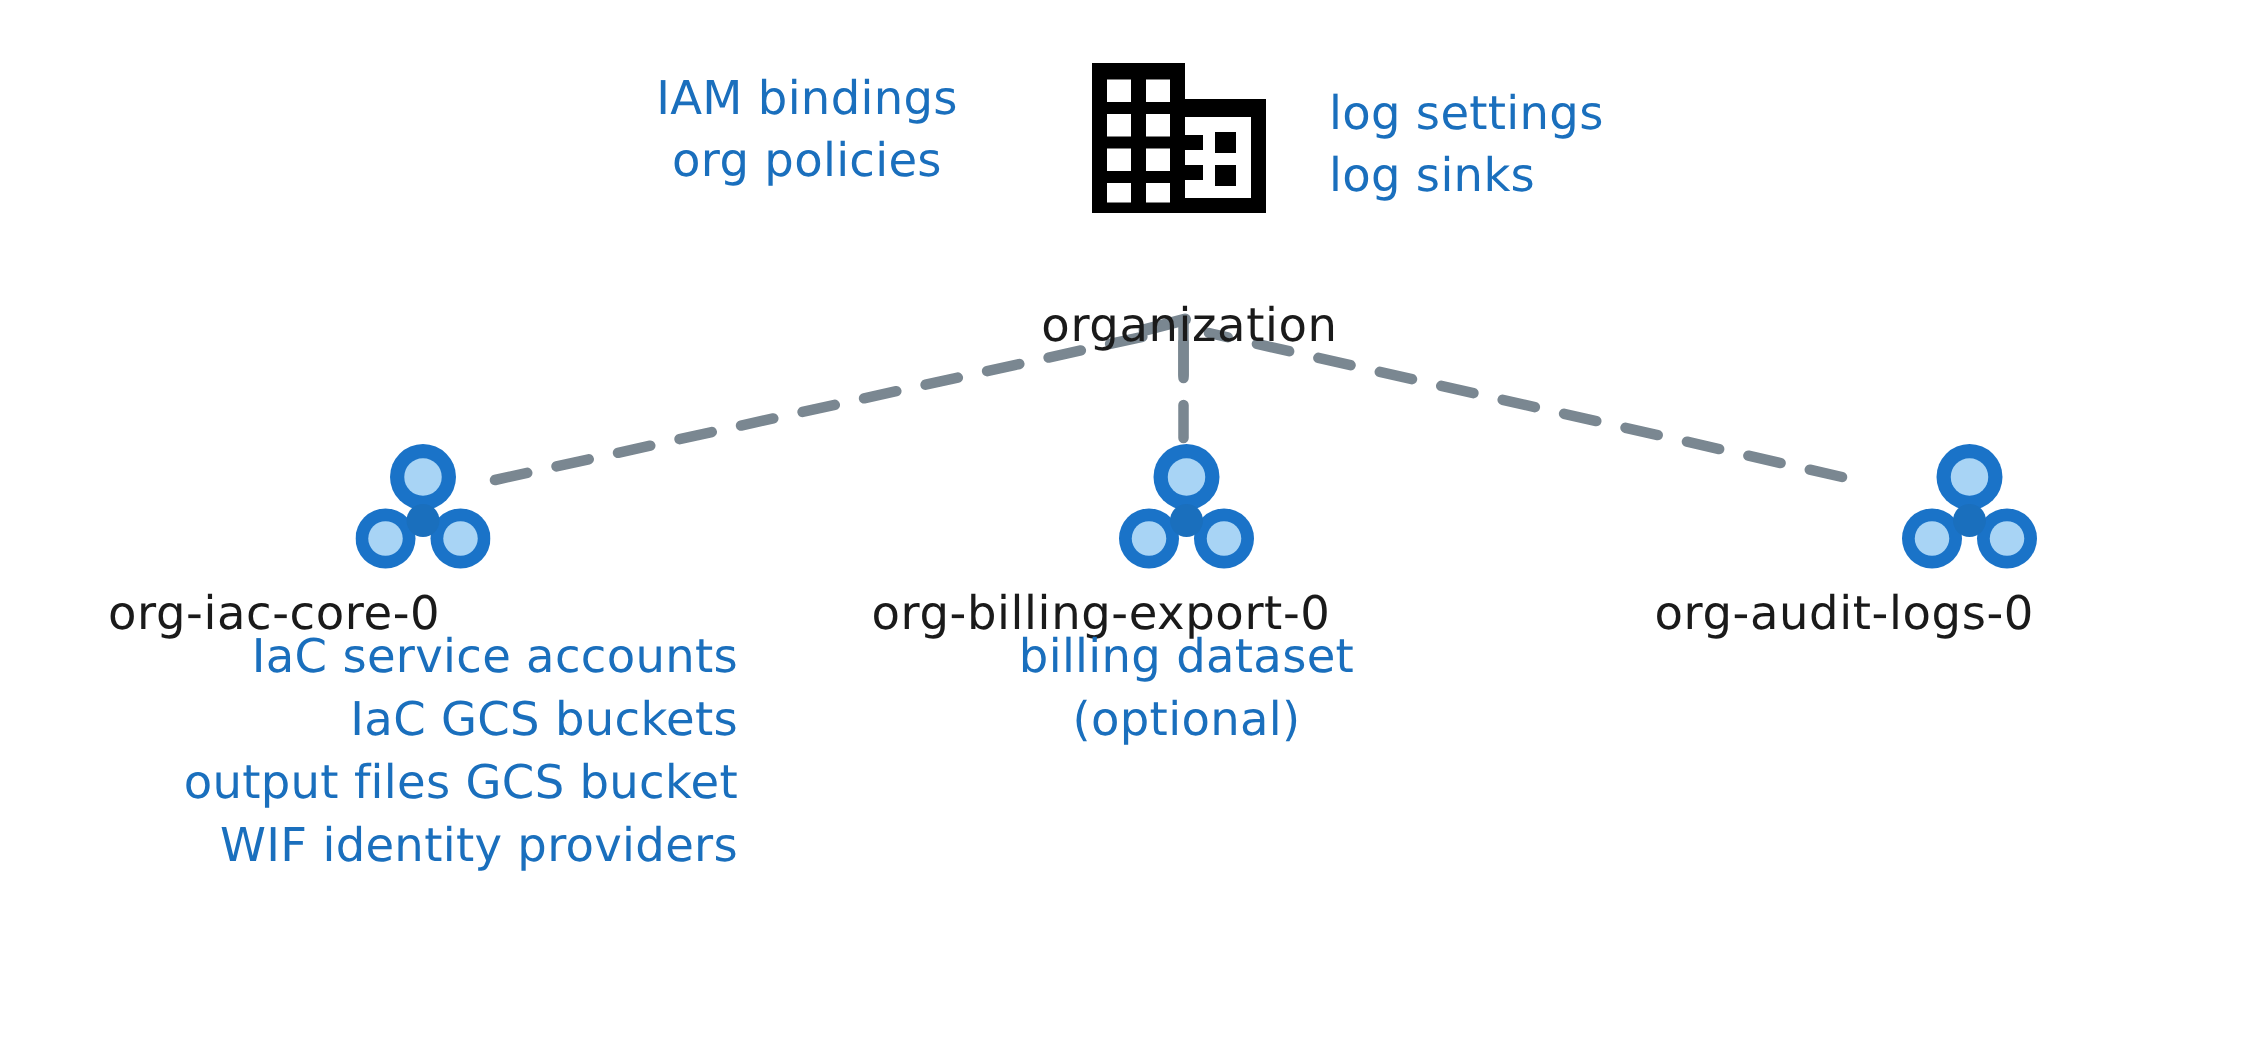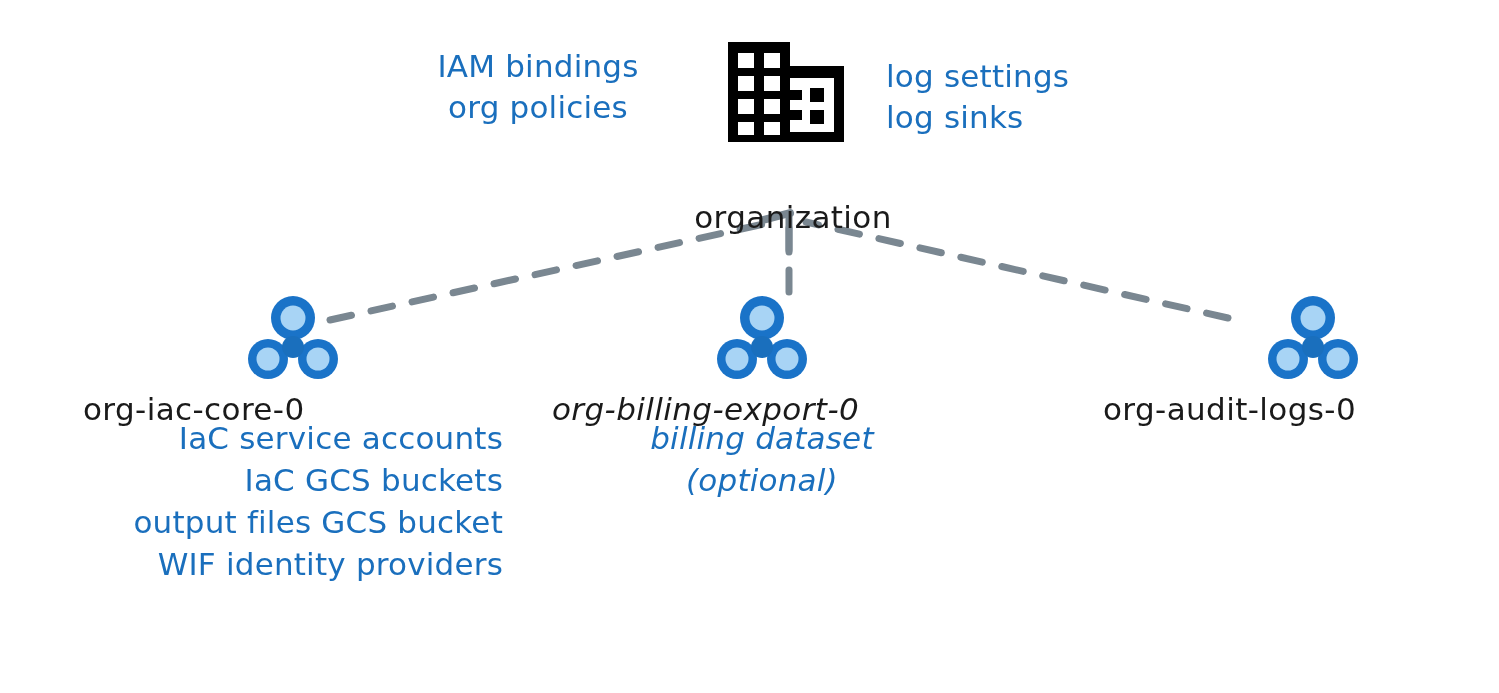--- a/index.html
+++ b/index.html
@@ -56,22 +56,22 @@
   
   .block { position: absolute; }
 
   #org-icon-wrap { left: 722px; top: 38px; width: 128px; height: 108px; }
   #org-label     { left: 648px; top: 150px; width: 290px; }
 
   #note-left-org  { left: 388px; top: 46px;  width: 300px; }
   #note-right-org { left: 886px; top: 56px;  width: 300px; text-align: left; }
 
   .node { position: absolute; width: 420px; text-align: center; }
-  #node-0 { left:  83px; top: 292px; }
-  #node-1 { left: 552px; top: 292px; font-style: italic; }
+  #node-0 { left:  72px; top: 292px; }
+  #node-1 { left: 581px; top: 292px; }
   #node-2 { left: 1055px; top: 292px; margin-left: 48px; }
 
   .node-icon { width: 90px; height: 92px; margin: 0 auto; display: block; position: relative; }
   .node-title-el { margin-top: 6px; }
   .node-note-el  { margin-top: 34px; }
 </style>
 </head>
 <body>
 
 <div id="canvas">

